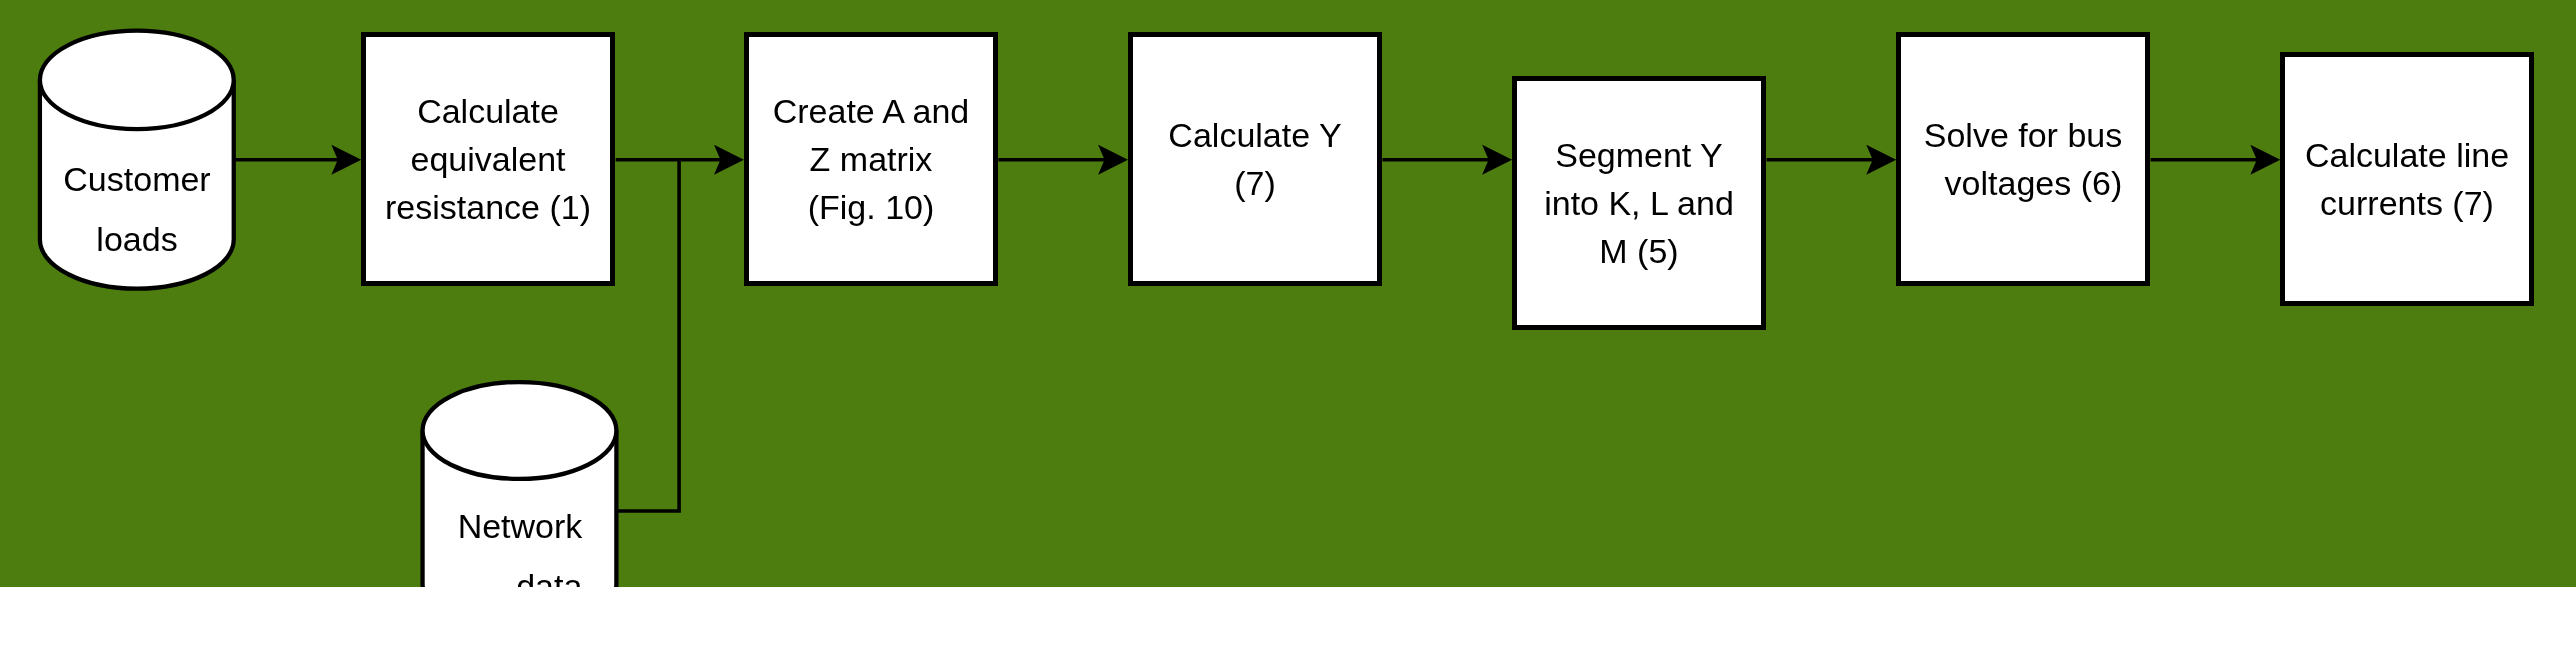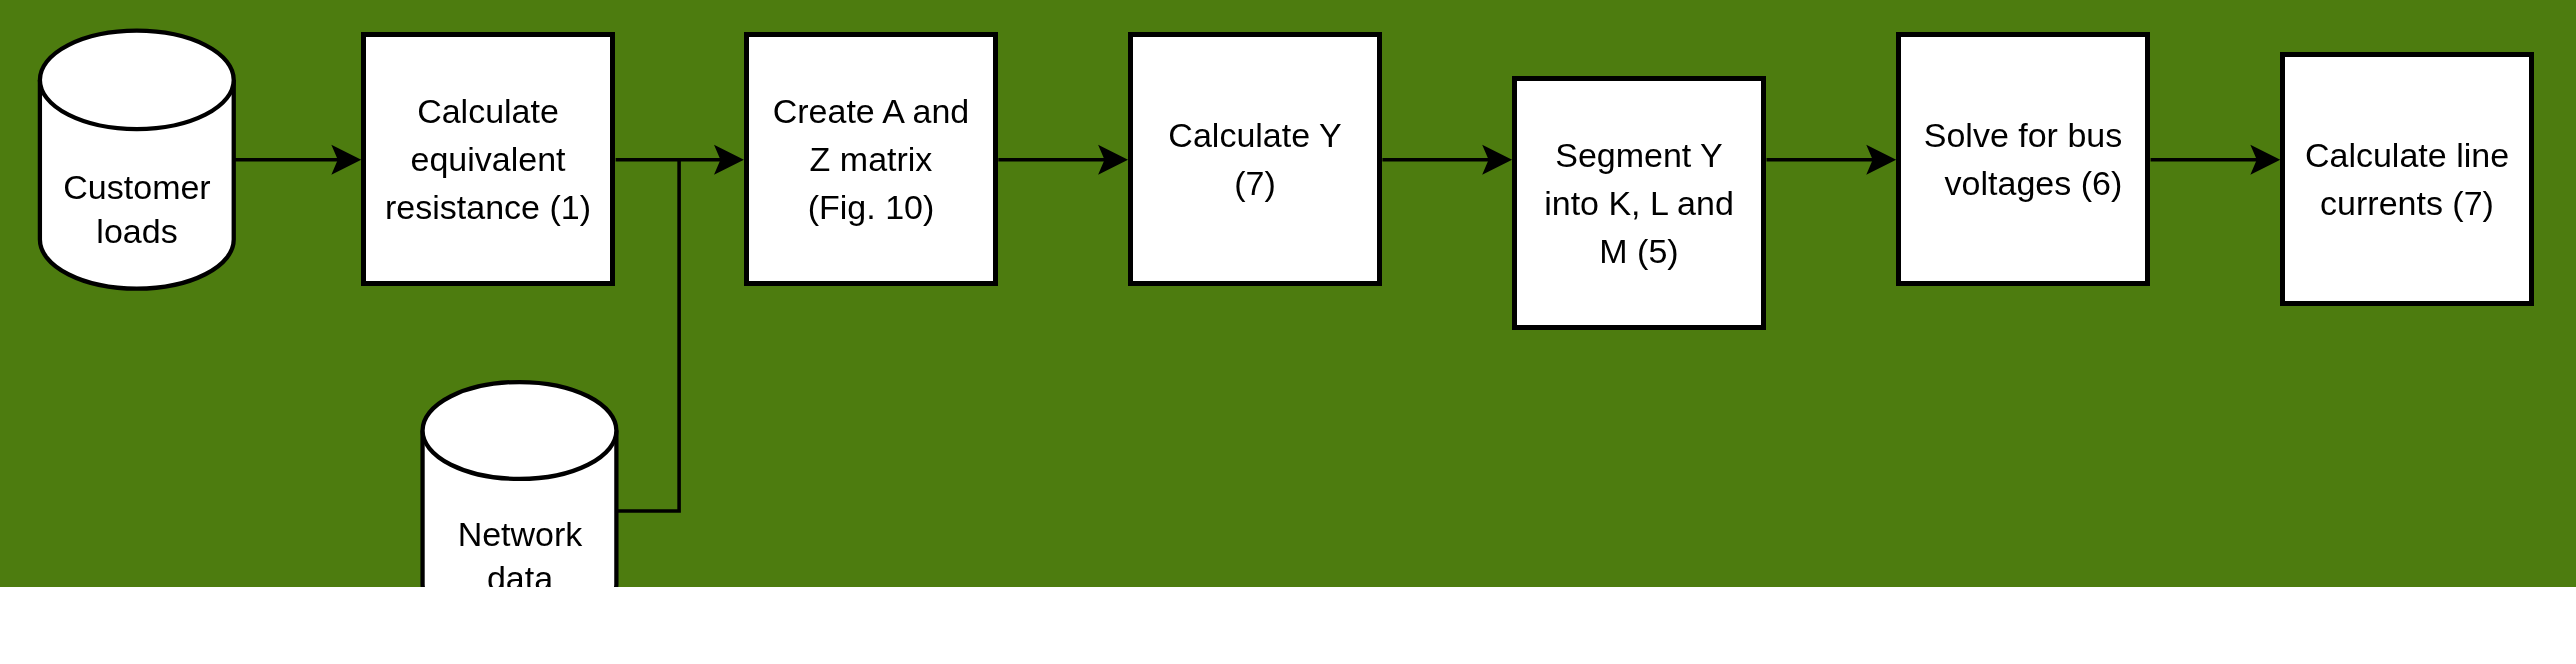--- a/index.html
+++ b/index.html
@@ -44,34 +44,35 @@
   .box-4 { left: 1512px; margin-top: 44px; }
   .box-5 { left: 1896px; text-align: right; }
   .box-6 { left: 2280px; margin-top: 20px; }
   .cylinder-label {
     position: absolute;
     display: flex;
     align-items: center;
     justify-content: center;
     text-align: center;
     font-size: 34px;
-    line-height: 44px;
+    line-height: 60px;
     white-space: pre-line;
   }
   .cylinder-label.customer {
     left: 40px;
     top: 129px;
     width: 194px;
     height: 160px;
   }
   .cylinder-label.network {
     left: 423px;
     top: 479px;
     width: 194px;
     height: 153px;
+    text-align: right;
   }
 </style>
 </head>
 <body>
 
 <div id="canvas">
 
   <svg id="connector-layer" viewBox="0 0 3615 933" xmlns="http://www.w3.org/2000/svg">
 
     <g stroke="#000000" stroke-width="5" fill="none">

